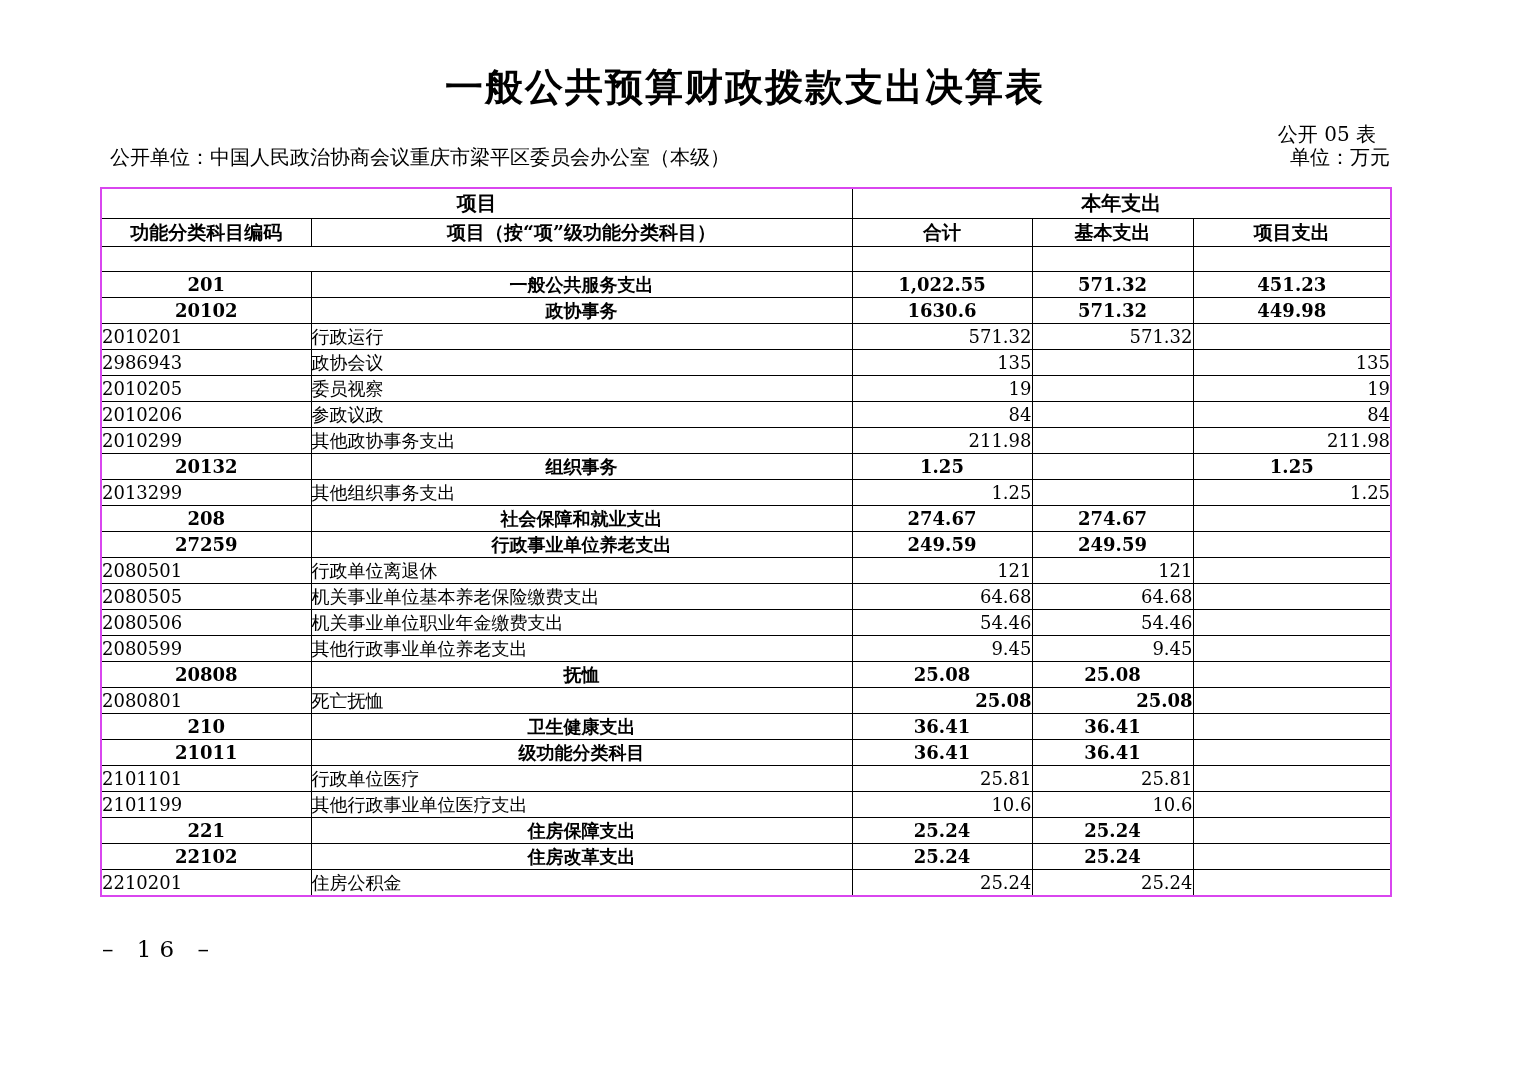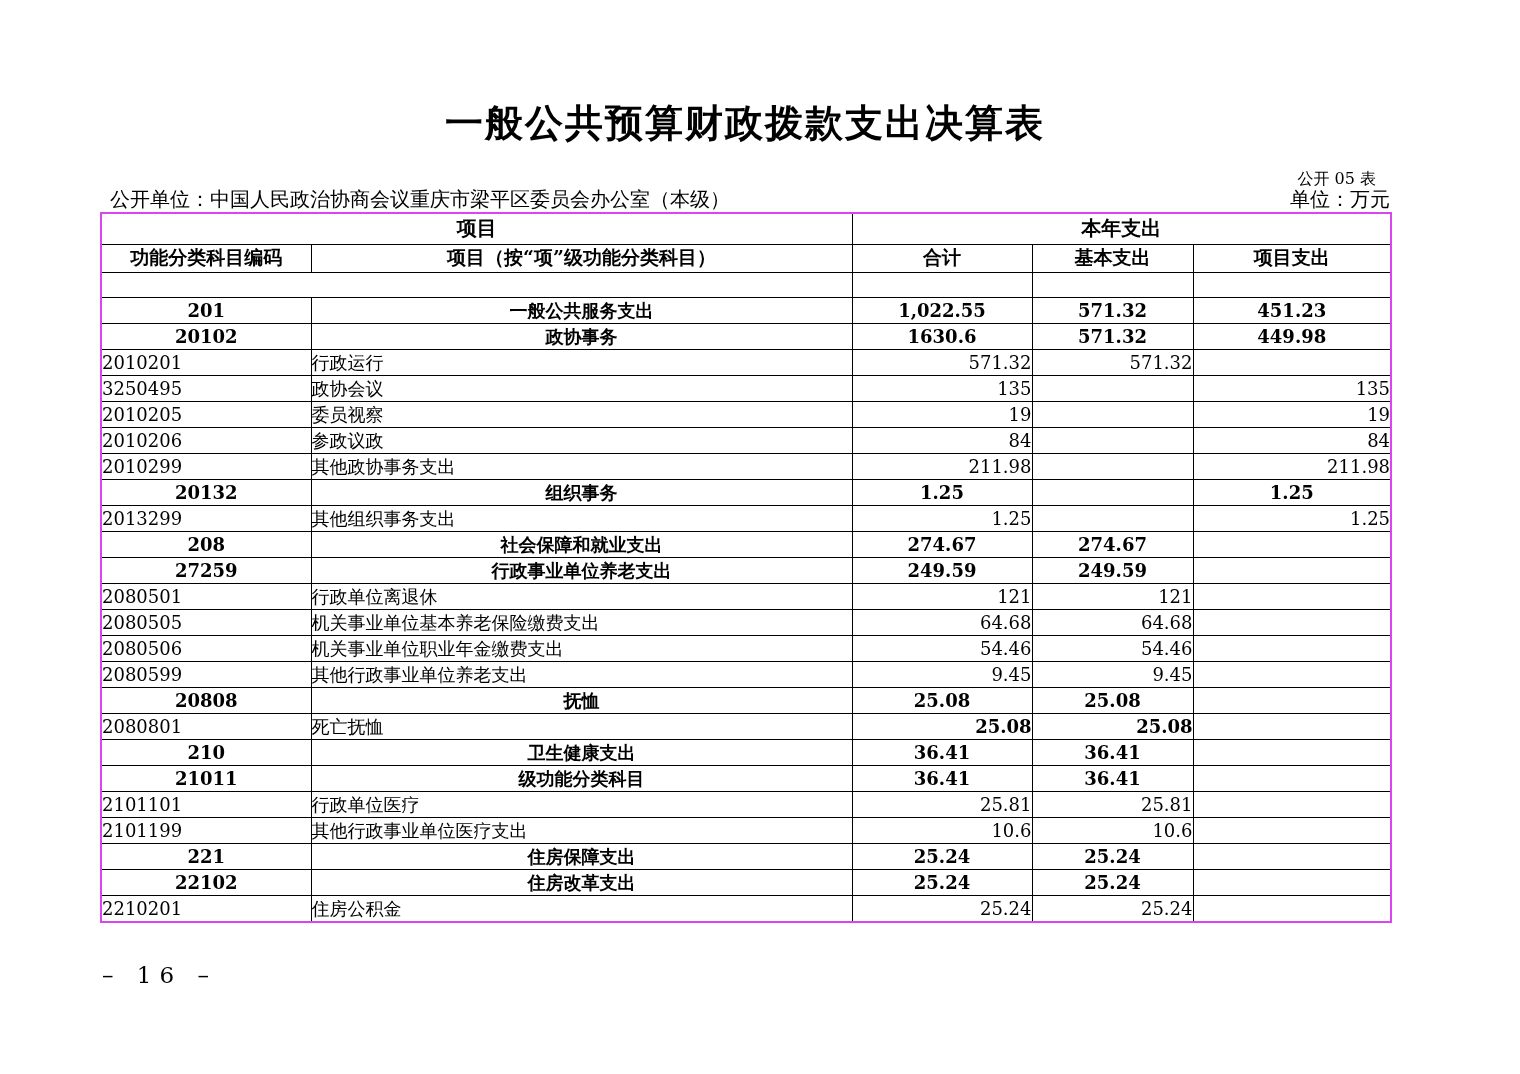--- a/index.html
+++ b/index.html
@@ -16,41 +16,41 @@
     width: 1520px;
     height: 1074px;
     overflow: hidden;
   }
   .content {
     width: 1290px;
     margin-left: 100px;
   }
   .title {
     margin: 0;
-    padding-top: 100px;
+    padding-top: 64px;
     text-align: center;
     font-size: 38px;
     font-weight: bold;
     letter-spacing: 2px;
     line-height: 1.2;
   }
   .meta-code {
-    margin-top: 24px;
+    margin-top: 13px;
     text-align: right;
-    font-size: 16px;
+    font-size: 20px;
     padding-right: 14px;
     line-height: 1.1;
   }
   .meta-row {
     display: flex;
     justify-content: space-between;
     align-items: flex-start;
     font-size: 20px;
     margin-top: 1px;
-    margin-bottom: 1px;
+    margin-bottom: 18px;
     line-height: 1.15;
   }
   .meta-row .left { padding-left: 10px; }
   table.budget {
     width: 1290px;
     border-collapse: collapse;
     table-layout: fixed;
     border: 2px solid #d946ef;
   }
   table.budget th, table.budget td {
@@ -144,21 +144,21 @@
             <td class="num">449.98</td>
           </tr>
           <tr>
             <td class="code">2010201</td>
             <td class="name">行政运行</td>
             <td class="num">571.32</td>
             <td class="num">571.32</td>
             <td class="num"></td>
           </tr>
           <tr>
-            <td class="code">3250495</td>
+            <td class="code">2986943</td>
             <td class="name">政协会议</td>
             <td class="num">135</td>
             <td class="num"></td>
             <td class="num">135</td>
           </tr>
           <tr>
             <td class="code">2010205</td>
             <td class="name">委员视察</td>
             <td class="num">19</td>
             <td class="num"></td>

